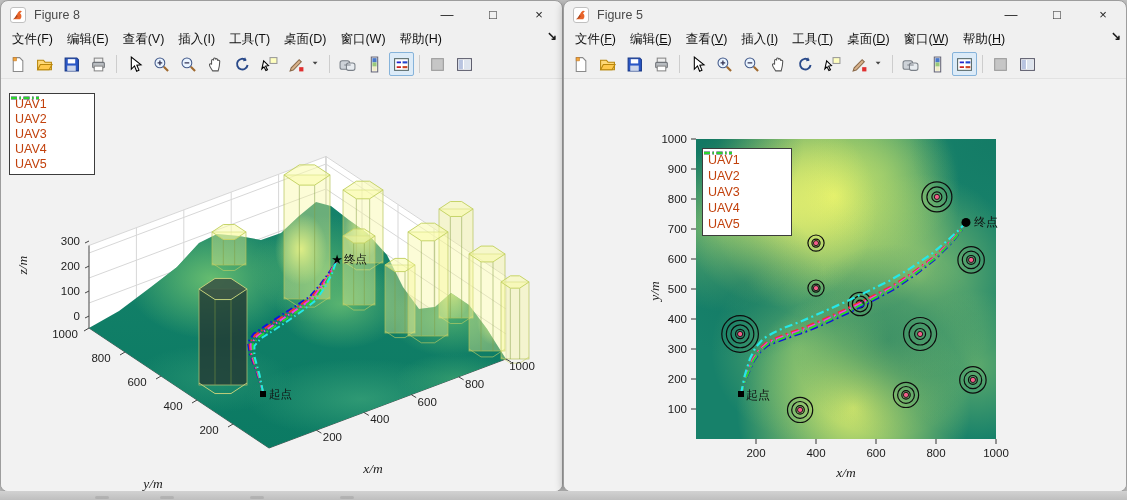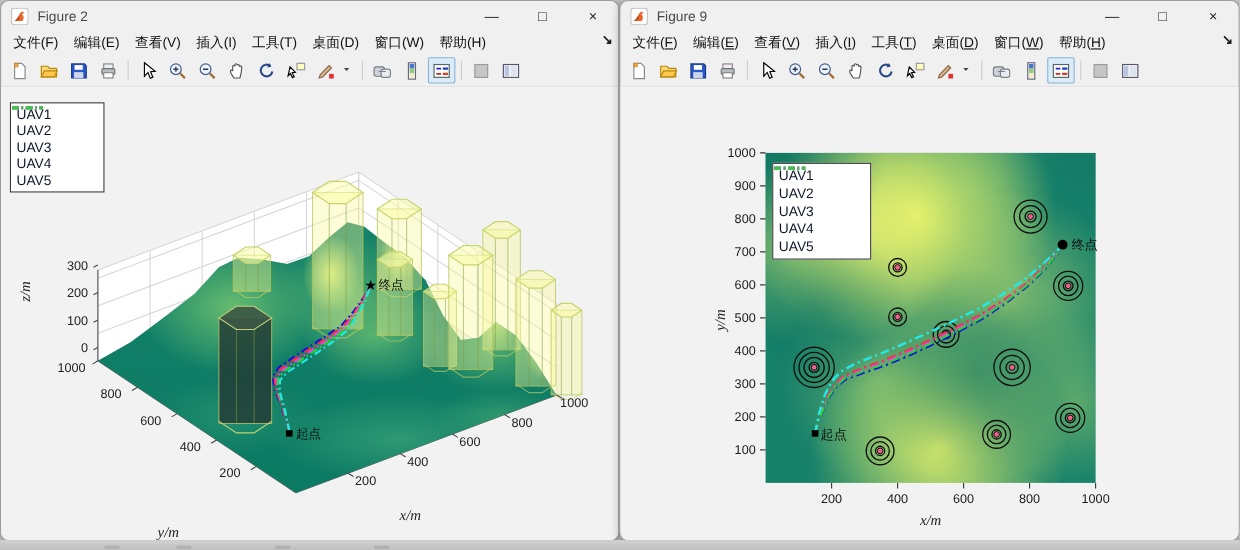--- a/index.html
+++ b/index.html
@@ -19,41 +19,41 @@
   .toolbar{height:28px;display:flex;align-items:center;padding-left:4px;gap:2px;border-bottom:1px solid #e2e2e2;}
   .tb{width:23px;height:22px;display:flex;align-items:center;justify-content:center;border:1px solid transparent;border-radius:2px;}
   .tb.active{background:#dcebf8;border-color:#86b3da;}
   .tb.caret{width:11px;}
   .sep{width:1px;height:18px;background:#cdcdcd;margin:0 3px;}
   .canvas{position:relative;height:414px;background:#f2f2f2;}
   .canvas svg{position:absolute;left:0;top:0;}
   .legend{position:absolute;background:#ffffff;border:1px solid #3c3c3c;padding:3px 7px 3px 5px;
           display:flex;flex-direction:column;justify-content:space-around;z-index:5;}
   .lrow{display:flex;align-items:center;gap:5px;}
-  .lrow .llabel{font-size:12.5px;color:#0f172a;}
+  .lrow .llabel{font-size:12.5px;color:#c2410c;}
   .strip{position:absolute;left:0;right:0;bottom:0;height:9px;background:linear-gradient(#d2d2d2,#bfbfbf);}
   .smudge{position:absolute;bottom:1px;height:3px;width:14px;background:#9b9b9b;opacity:.45;border-radius:2px;}
   text{font-family:"Liberation Sans",sans-serif;}
   .axlab{font-family:"Liberation Serif",serif;font-style:italic;}
 </style>
 </head>
 <body>
 
 <div id="screen">
 
   <div class="win" style="left:0;width:563px;">
     <div class="titlebar">
       <span class="appicon">
         <svg viewBox="0 0 16 16" width="16" height="16">
             <rect x="0.5" y="0.5" width="15" height="15" rx="2.5" fill="#ffffff" stroke="#c0c0c0"></rect>
             <path d="M3 12.2c2.2-1 3.2-4.2 5-6.8 1.3-1.9 2.8-2.2 3.9-1.1l-1.9 1.9c1.8 1.2 2 4.1.2 6z" fill="#e8642a"></path>
             <path d="M3 12.2c1.6-.8 2.6-2.6 3.6-4.4l1.2 1.5c-1.2 1.7-2.8 2.9-4.8 2.9z" fill="#7a2e12" opacity=".55"></path>
           </svg>
       </span>
-      <span class="title">Figure 2</span>
+      <span class="title">Figure 8</span>
       <span class="wbtns">
         <span class="wbtn">—</span>
         <span class="wbtn">□</span>
         <span class="wbtn">×</span>
       </span>
     </div>
     <div class="menubar">
       <div class="menuitems" id="menu0" style="display:flex;">
           <span class="menu-item">文件(F)</span>
           <span class="menu-item">编辑(E)</span>
@@ -398,21 +398,21 @@
 
   <div class="win" style="left:563px;width:564px;">
     <div class="titlebar">
       <span class="appicon">
         <svg viewBox="0 0 16 16" width="16" height="16">
             <rect x="0.5" y="0.5" width="15" height="15" rx="2.5" fill="#ffffff" stroke="#c0c0c0"></rect>
             <path d="M3 12.2c2.2-1 3.2-4.2 5-6.8 1.3-1.9 2.8-2.2 3.9-1.1l-1.9 1.9c1.8 1.2 2 4.1.2 6z" fill="#e8642a"></path>
             <path d="M3 12.2c1.6-.8 2.6-2.6 3.6-4.4l1.2 1.5c-1.2 1.7-2.8 2.9-4.8 2.9z" fill="#7a2e12" opacity=".55"></path>
           </svg>
       </span>
-      <span class="title">Figure 9</span>
+      <span class="title">Figure 5</span>
       <span class="wbtns">
         <span class="wbtn">—</span>
         <span class="wbtn">□</span>
         <span class="wbtn">×</span>
       </span>
     </div>
     <div class="menubar">
       <div class="menuitems" id="menu1" style="display:flex;">
           <span class="menu-item">文件(<u>F</u>)</span>
           <span class="menu-item">编辑(<u>E</u>)</span>

